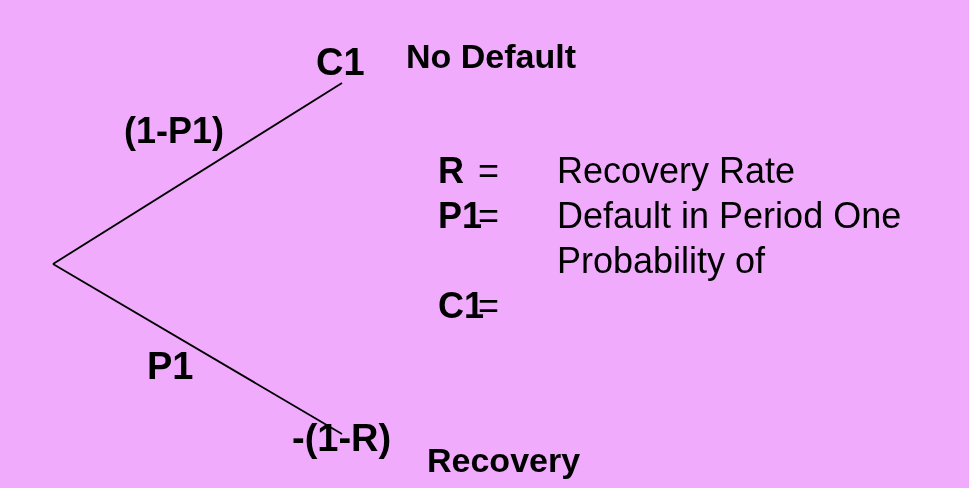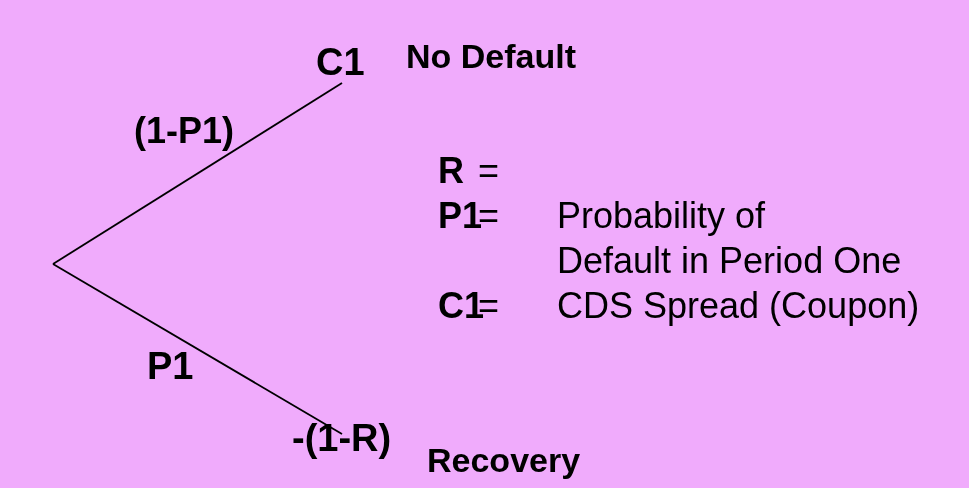--- a/index.html
+++ b/index.html
@@ -25,21 +25,21 @@
   }
   .lbl {
     position: absolute;
     white-space: nowrap;
     line-height: 1;
     font-weight: bold;
     color: #000000;
   }
   .lbl-c1      { left: 316px; top: 43px;  font-size: 38px; }
   .lbl-nodef   { left: 406px; top: 39px;  font-size: 34px; }
-  .lbl-1mp1    { left: 134px; top: 113px; font-size: 36px; }
+  .lbl-1mp1    { left: 124px; top: 113px; font-size: 36px; }
   .lbl-p1      { left: 147px; top: 347px; font-size: 38px; }
   .lbl-1mr     { left: 292px; top: 419px; font-size: 38px; }
   .lbl-def     { left: 427px; top: 443px; font-size: 34px; }
 
   .legend {
     position: absolute;
     left: 438px;
     top: 148px;
     display: grid;
     grid-template-columns: 40px 79px auto;
@@ -79,26 +79,26 @@
 
   <div class="lbl lbl-p1">P1</div>
 
   <div class="lbl lbl-1mr">-(1-R)</div>
 
   <div class="lbl lbl-def">Recovery</div>
 
   <div class="legend">
     <span class="term">R</span>
     <span class="eq">=</span>
+    <span class="def">Recovery Rate</span>
 
     <span class="term">P1</span>
     <span class="eq">=</span>
+    <span class="def">Default in Period One</span>
+
     <span class="def">Probability of</span>
-
-    <span class="def">Default in Period One</span>
 
     <span class="term">C1</span>
     <span class="eq">=</span>
-    <span class="def">CDS Spread (Coupon)</span>
 
   </div>
 
 </div>
 
 </body></html>

